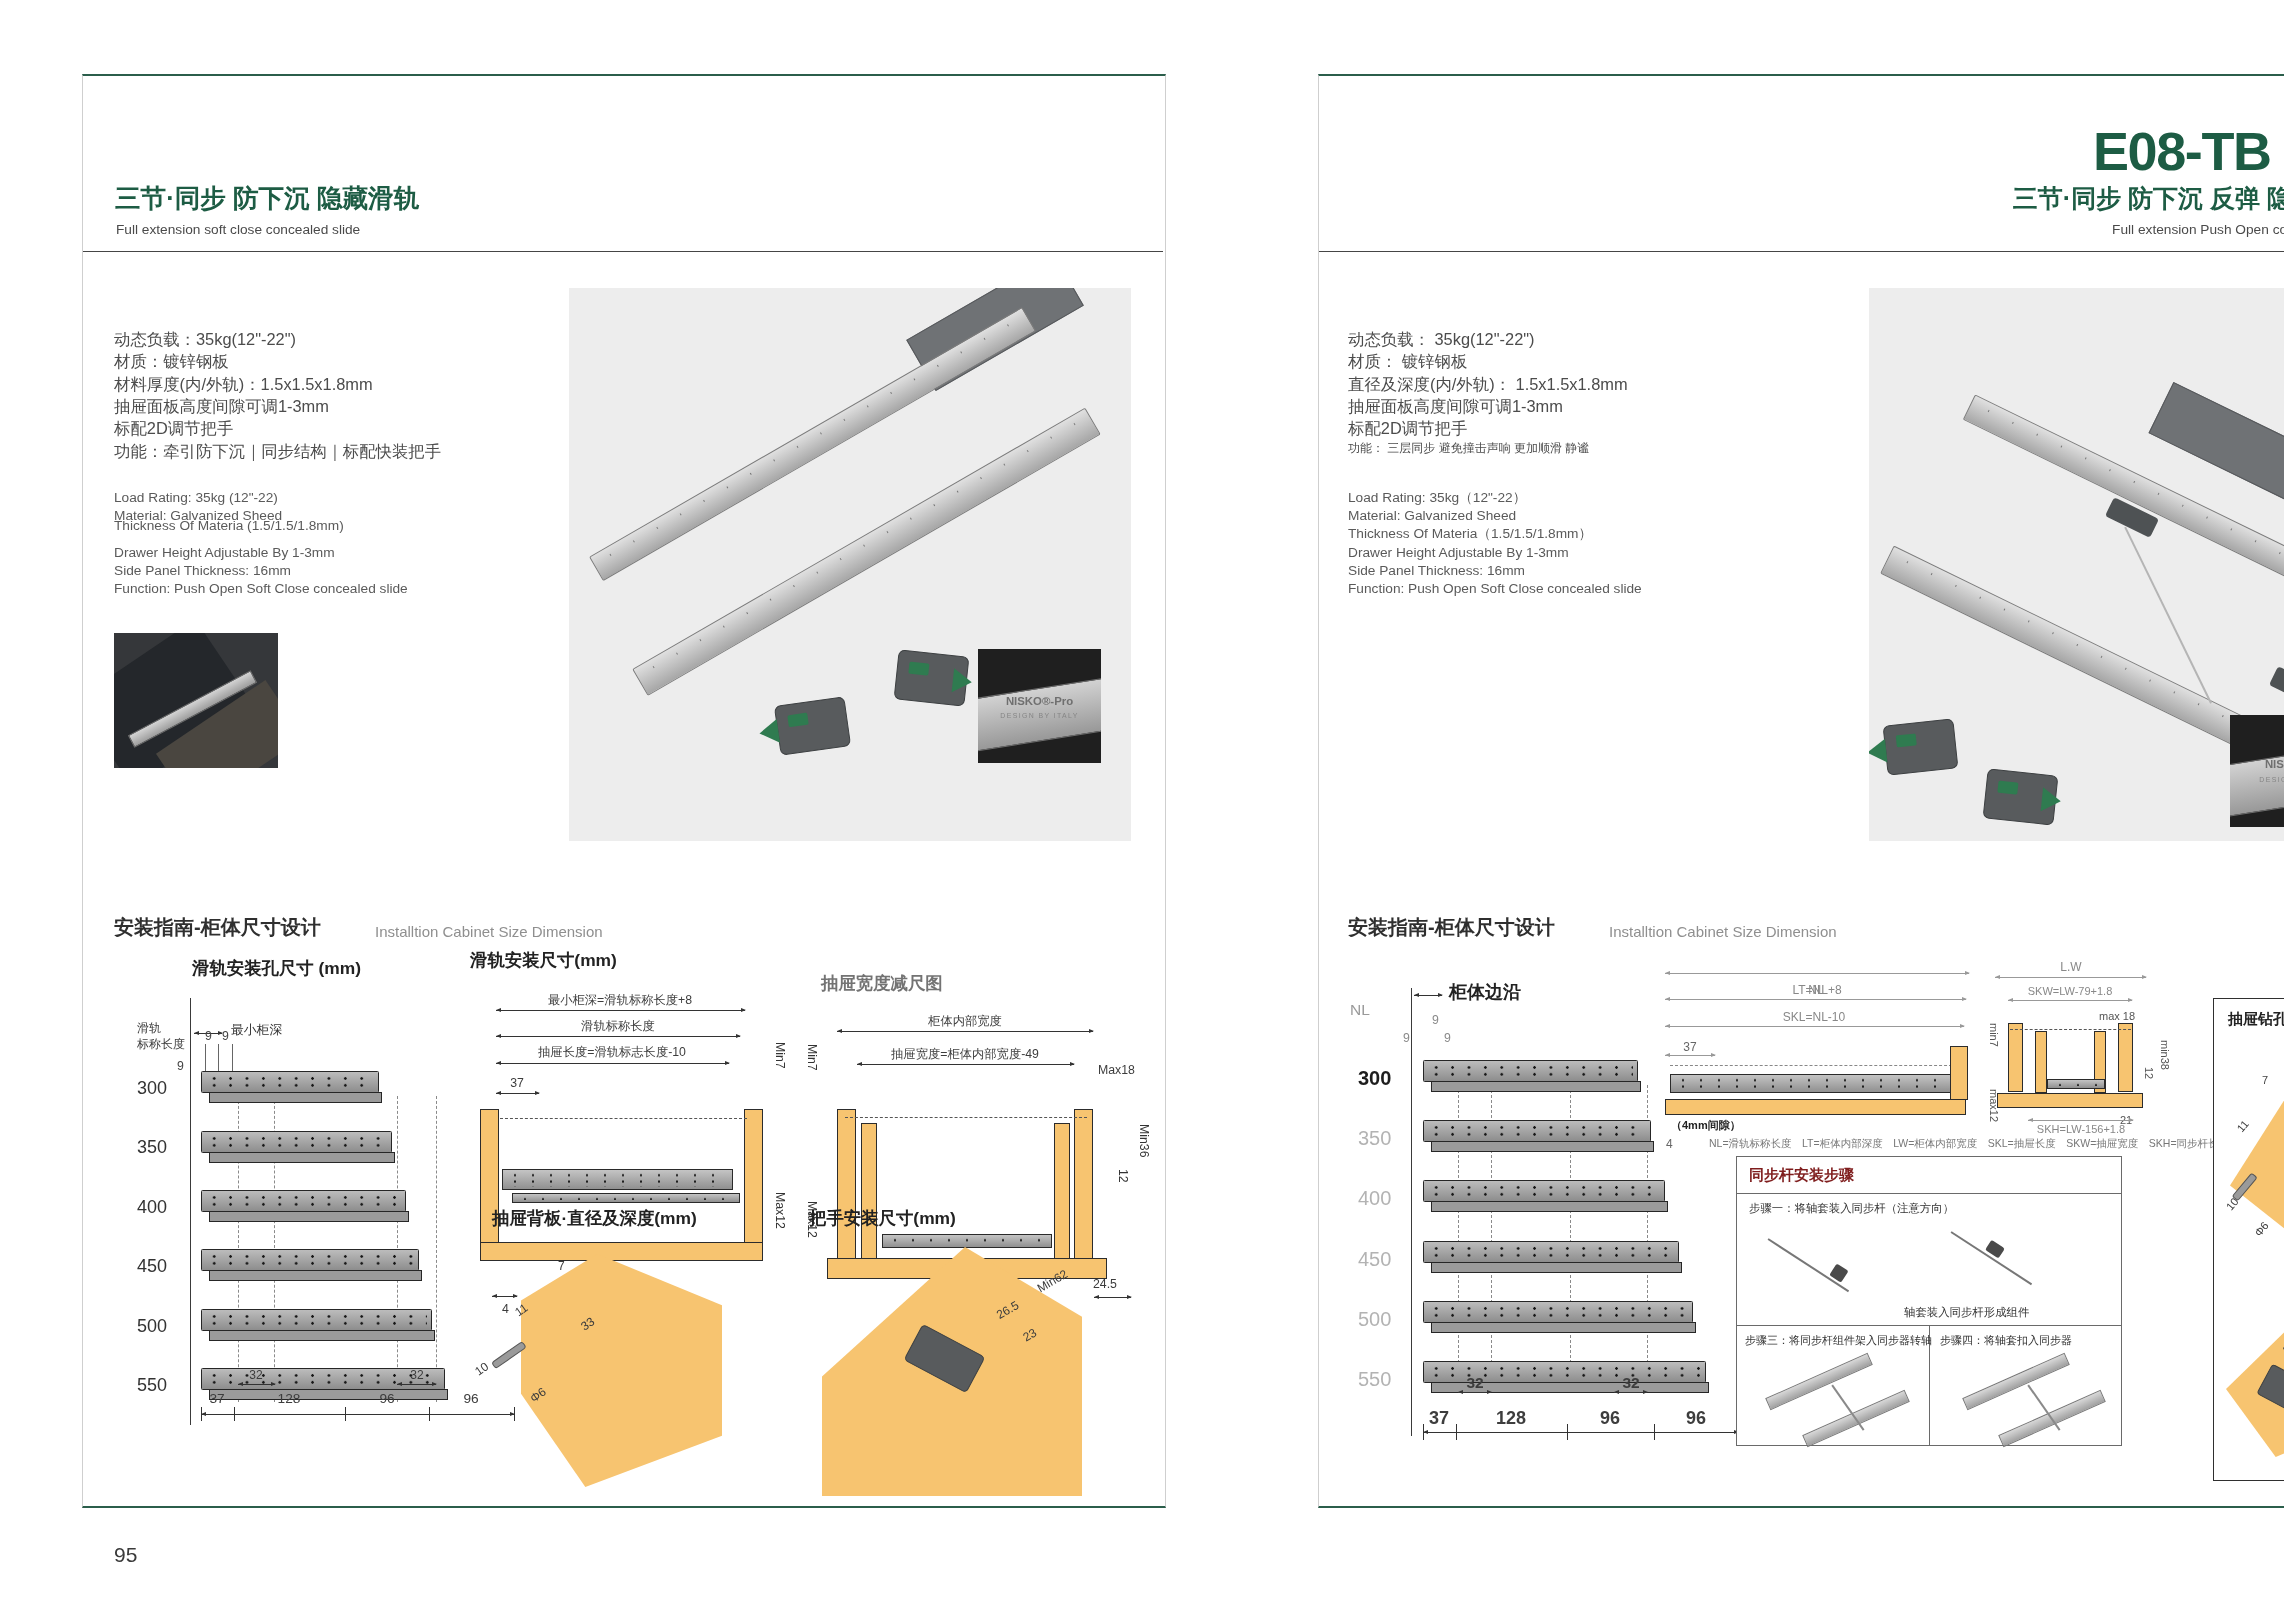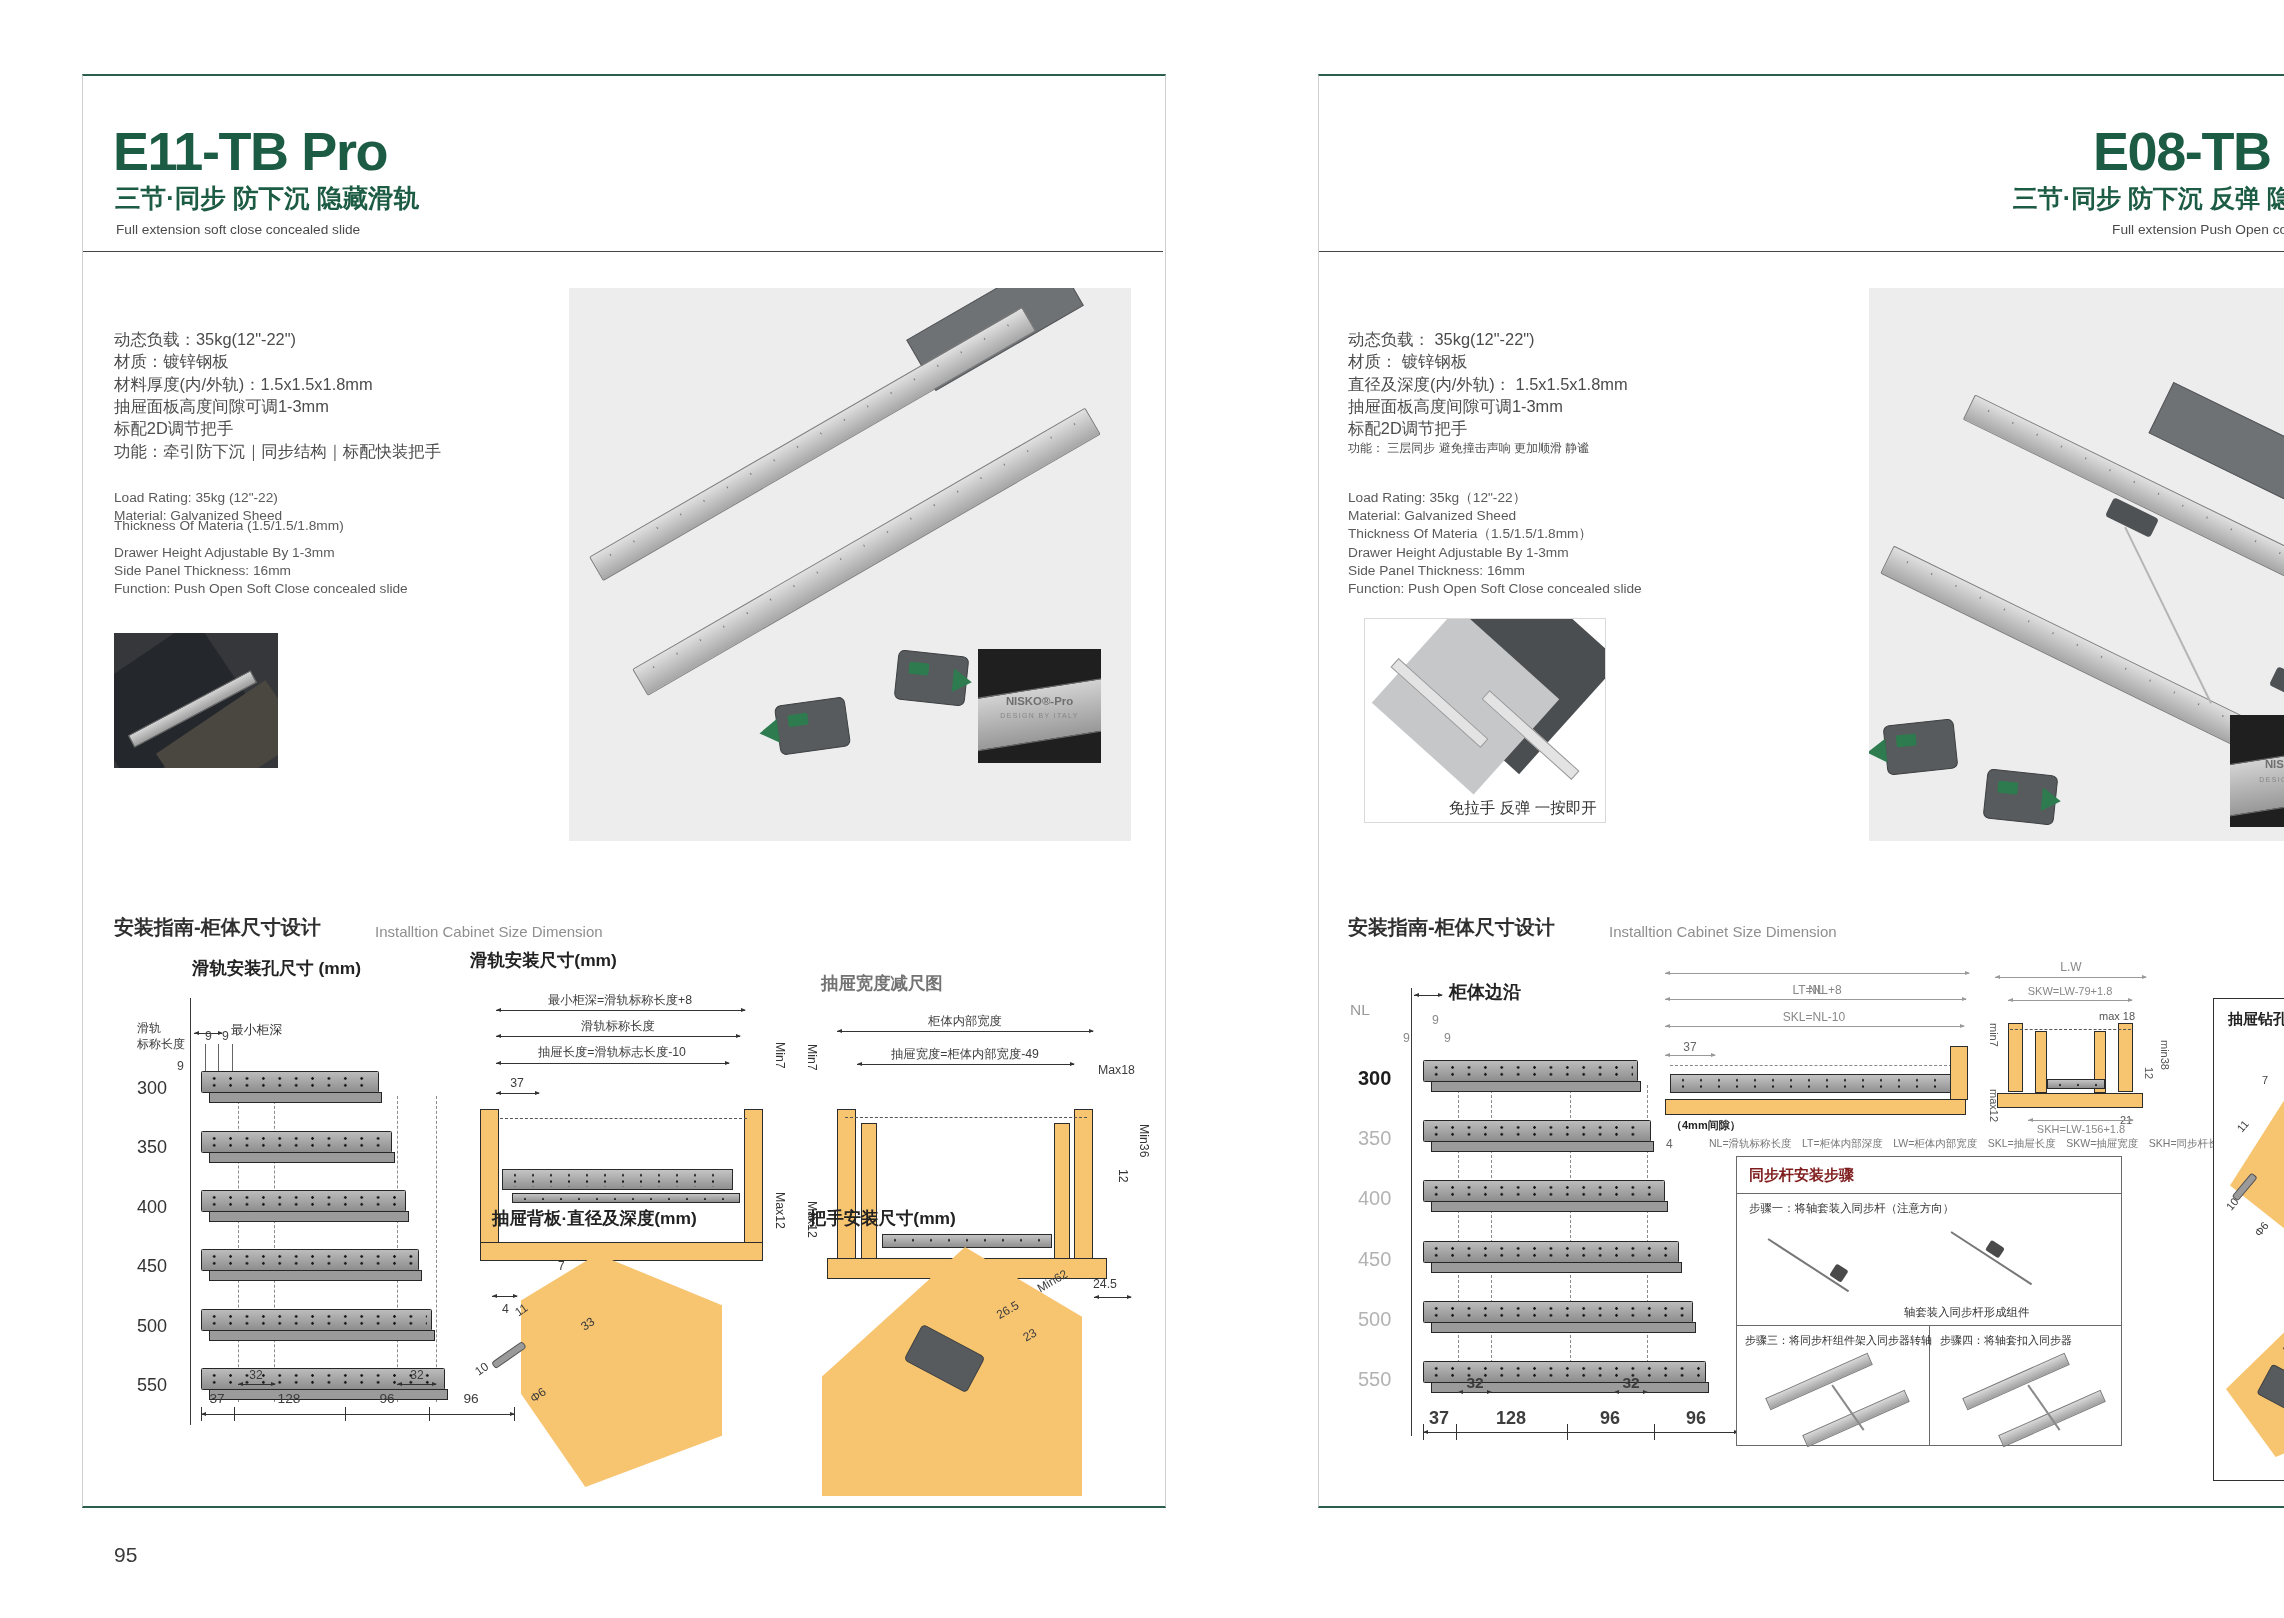--- a/index.html
+++ b/index.html
@@ -57,21 +57,20 @@
   .rod{position:absolute;height:2.3px;background:#8f8f8f;transform-origin:left center;}
   .tick{position:absolute;width:0.9px;background:#333;}
 </style>
 </head>
 <body>
 
 <div id="canvas">
 
   <div class="pg" style="left:82px;top:74px;width:1082px;height:1430px"></div>
 
-  <div class="t b g" style="left:113px;top:120px;font-size:54px;letter-spacing:-1.4px">E11-TB Pro</div>
   <div class="t b g" style="left:115px;top:184px;font-size:25.6px">三节·同步 防下沉 隐藏滑轨</div>
   <div class="t" style="left:116px;top:222px;font-size:13.7px;color:#4a4a4a">Full extension soft close concealed slide</div>
   <div class="hline" style="left:83px;top:251px;width:1080px;background:#454545"></div>
 
   <div class="t" style="left:114px;top:330px;font-size:16.4px;color:#4c4c4c">动态负载：35kg(12"-22")</div>
   <div class="t" style="left:114px;top:352px;font-size:16.4px;color:#4c4c4c">材质：镀锌钢板</div>
   <div class="t" style="left:114px;top:375px;font-size:16.4px;color:#4c4c4c">材料厚度(内/外轨)：1.5x1.5x1.8mm</div>
   <div class="t" style="left:114px;top:397px;font-size:16.4px;color:#4c4c4c">抽屉面板高度间隙可调1-3mm</div>
   <div class="t" style="left:114px;top:419px;font-size:16.4px;color:#4c4c4c">标配2D调节把手</div>
   <div class="t" style="left:114px;top:442px;font-size:16.4px;color:#4c4c4c">功能：牵引防下沉｜同步结构｜标配快装把手</div>
@@ -228,27 +227,20 @@
   <div class="t" style="left:1348px;top:397px;font-size:16.4px;color:#4c4c4c">抽屉面板高度间隙可调1-3mm</div>
   <div class="t" style="left:1348px;top:419px;font-size:16.4px;color:#4c4c4c">标配2D调节把手</div>
   <div class="t" style="left:1348px;top:442px;font-size:12px;color:#4c4c4c">功能：  三层同步 避免撞击声响 更加顺滑 静谧</div>
   <div class="t" style="left:1348px;top:490px;font-size:13.7px;color:#5a5a5a">Load Rating: 35kg（12"-22）</div>
   <div class="t" style="left:1348px;top:508px;font-size:13.7px;color:#5a5a5a">Material: Galvanized Sheed</div>
   <div class="t" style="left:1348px;top:526px;font-size:13.7px;color:#5a5a5a">Thickness Of Materia（1.5/1.5/1.8mm）</div>
   <div class="t" style="left:1348px;top:545px;font-size:13.7px;color:#5a5a5a">Drawer Height Adjustable By 1-3mm</div>
   <div class="t" style="left:1348px;top:563px;font-size:13.7px;color:#5a5a5a">Side Panel Thickness: 16mm</div>
   <div class="t" style="left:1348px;top:581px;font-size:13.7px;color:#5a5a5a">Function:  Push Open Soft Close concealed slide</div>
 
-  <div class="imgbox" style="left:1364px;top:618px;width:240px;height:203px;background:#fff;border:0.9px solid #d9d9d9">
-    <div style="position:absolute;left:73px;top:-27px;width:151px;height:151px;background:#4b4e50;transform:rotate(42deg)"></div>
-    <div style="position:absolute;left:32px;top:18px;width:137px;height:128px;background:#c6c7c9;transform:rotate(42deg)"></div>
-    <div style="position:absolute;left:13.7px;top:78px;width:119px;height:10px;background:#e3e3e3;border:0.9px solid #9a9a9a;transform:rotate(42deg)"></div>
-    <div style="position:absolute;left:105px;top:110px;width:119px;height:10px;background:#e3e3e3;border:0.9px solid #9a9a9a;transform:rotate(42deg)"></div>
-    <div class="t" style="right:8.2px;bottom:5.5px;left:auto;font-size:15.5px;color:#333">免拉手 反弹 一按即开</div>
-  </div>
 
   <div class="imgbox" style="left:1869px;top:288px;width:506px;height:553px">
     <div class="flange" style="left:292px;top:91px;width:151px;height:55px;transform:rotate(26deg)"></div>
     <div class="slide" style="left:100px;top:105px;width:439px;transform:rotate(26deg)"></div>
     <div class="slide" style="left:18px;top:256px;width:439px;height:29px;transform:rotate(26deg)"></div>
     <div class="rod" style="left:256px;top:238px;width:196px;transform:rotate(64deg);background:#b5b5b5"></div>
     <div style="position:absolute;left:238px;top:219px;width:50px;height:21px;background:#4e5254;border-radius:3.7px;transform:rotate(26deg)"></div>
     <div style="position:absolute;left:402px;top:388px;width:50px;height:21px;background:#4e5254;border-radius:3.7px;transform:rotate(26deg)"></div>
     <div class="clip" style="left:16px;top:434px;transform:rotate(-6deg)">
         <i></i>

